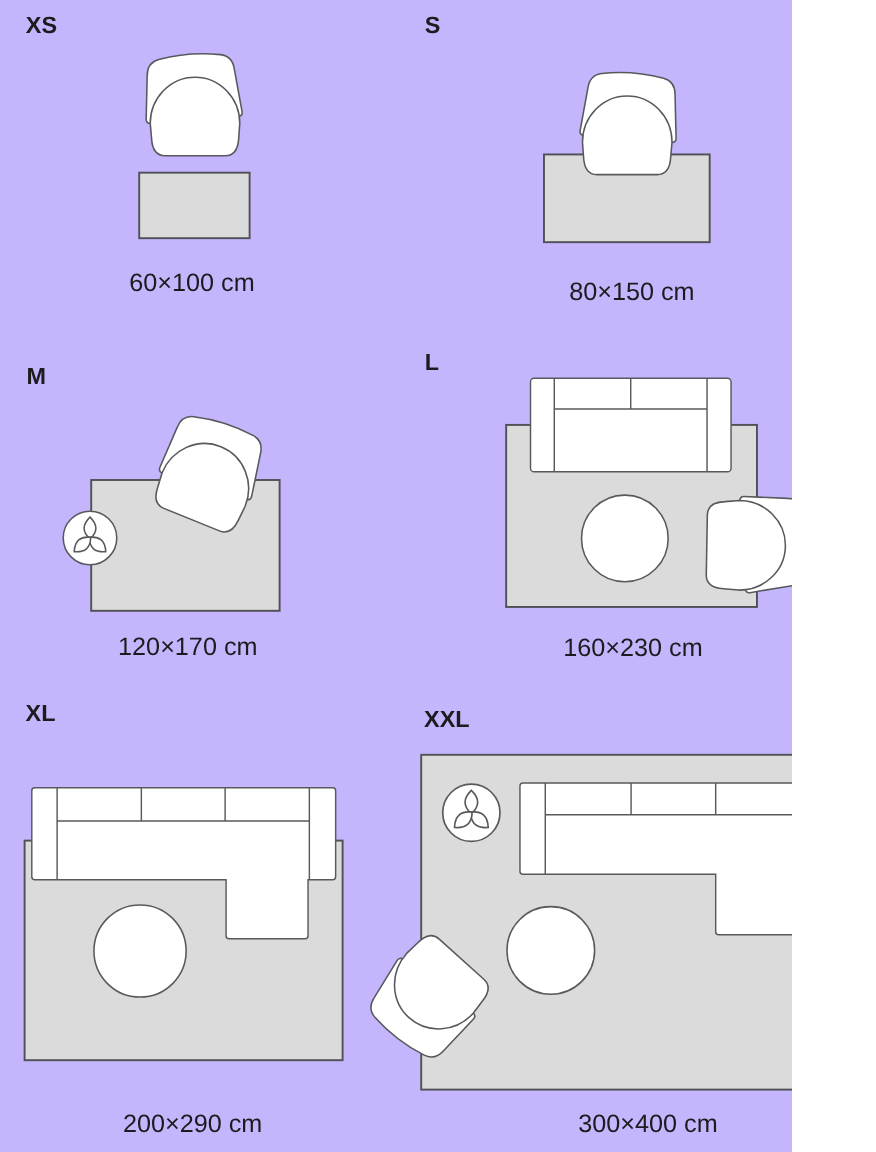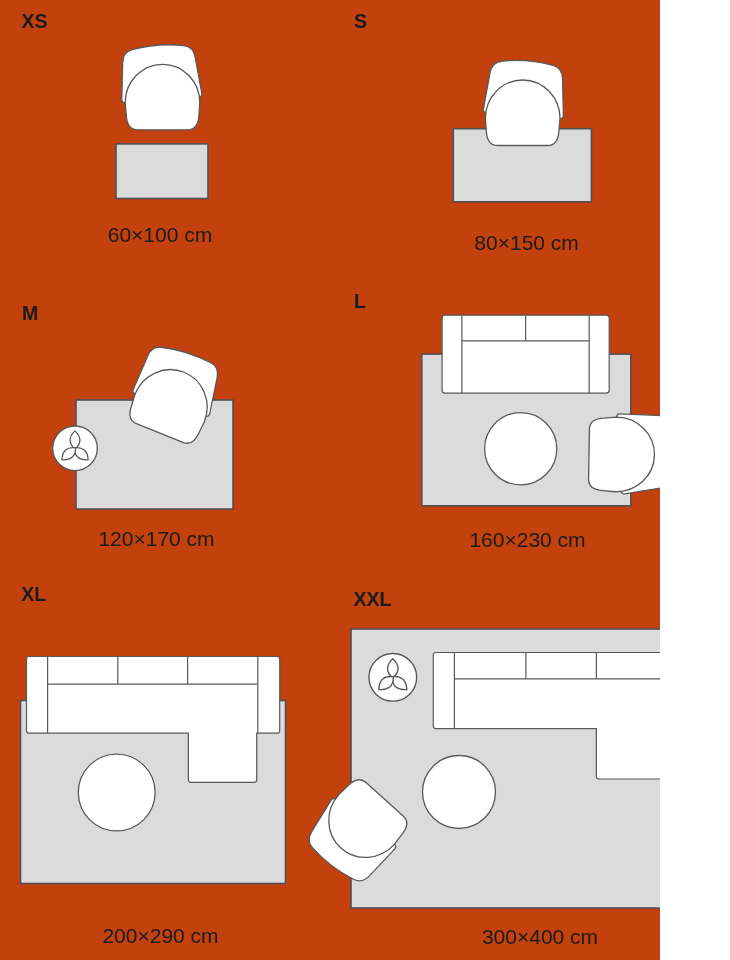--- a/index.html
+++ b/index.html
@@ -1,16 +1,16 @@
 <!DOCTYPE html>
 <html><head>
 <meta charset="utf-8">
 <style>
   html,body{margin:0;padding:0;background:#fff;}
-  #page{position:relative;width:660px;height:960px;background:#c2410c;overflow:hidden;}
+  #page{position:relative;width:660px;height:960px;background:#c4b5fd;overflow:hidden;}
   svg{position:absolute;left:0;top:0;}
   text{font-family:"Liberation Sans",sans-serif;fill:#1c1c1e;}
   .lbl{font-weight:bold;font-size:19.5px;}
   .dim{font-size:21px;}
 </style>
 </head>
 <body>
 <div id="page">
 <svg width="730" height="960" viewBox="0 0 730 960">
 <defs>

